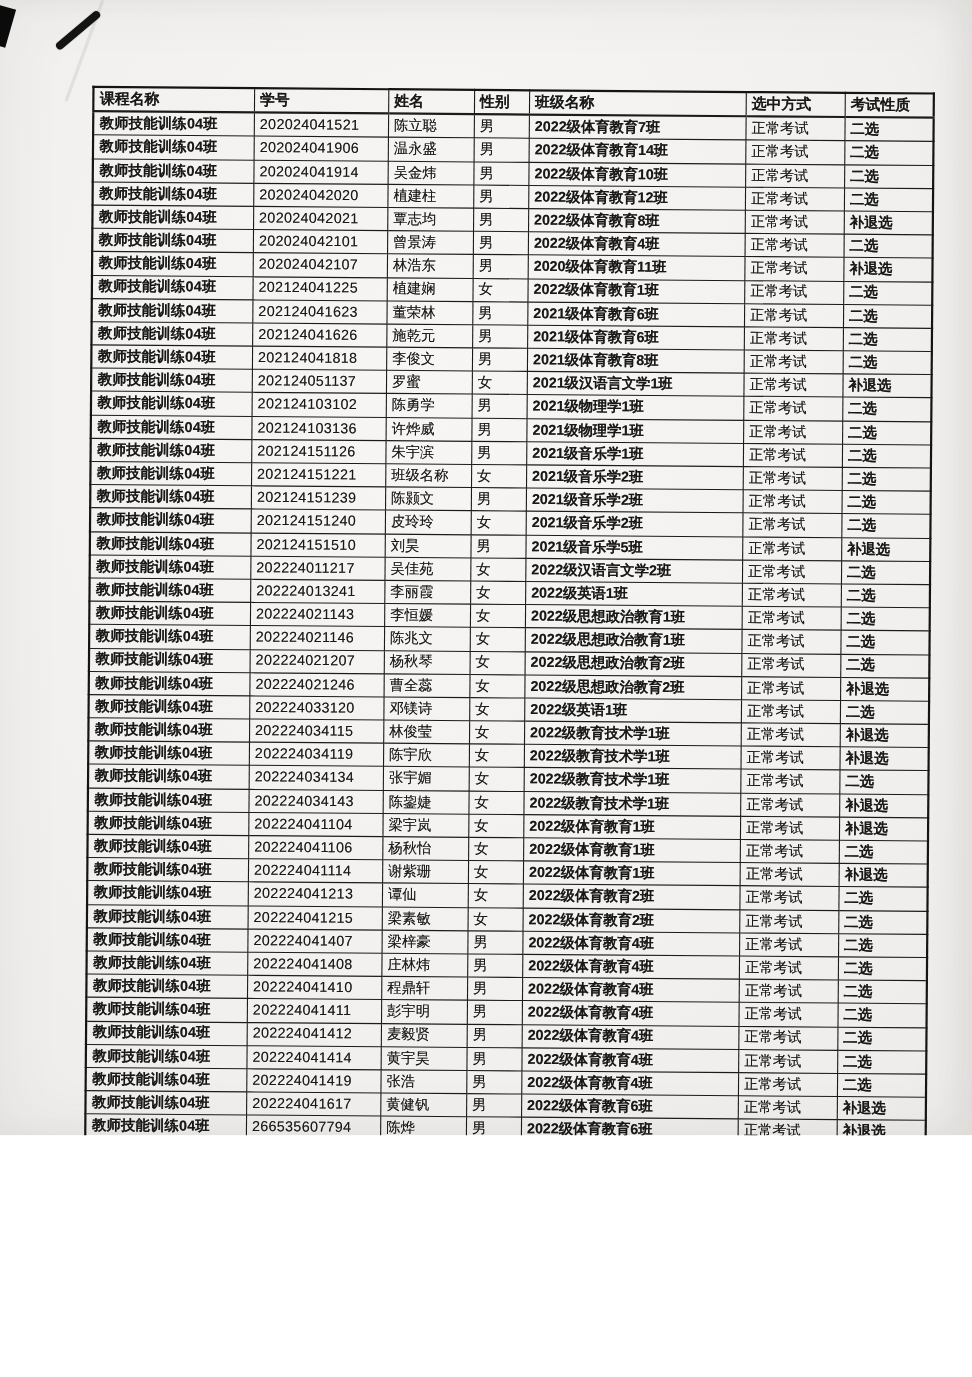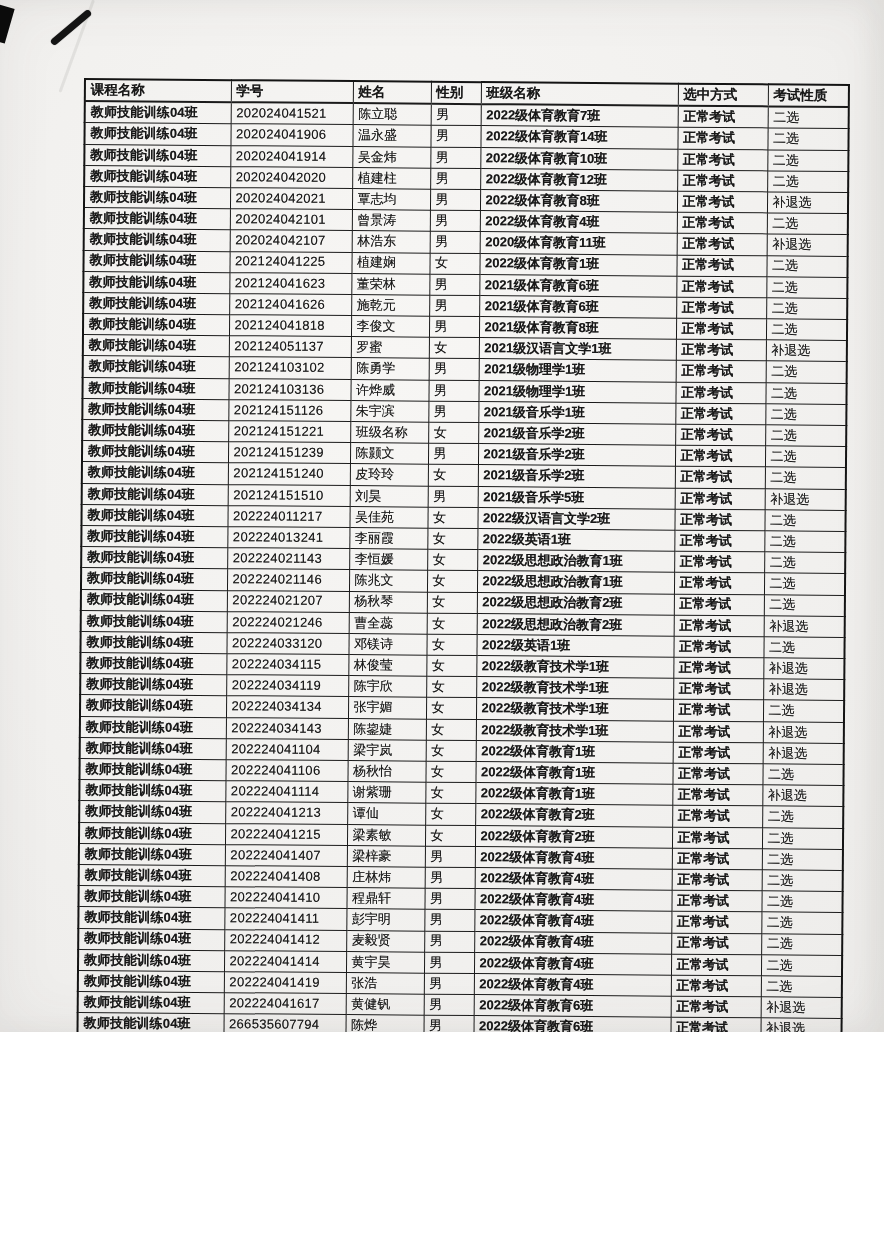--- a/index.html
+++ b/index.html
@@ -68,22 +68,22 @@
   table.roster th {
     font-weight:700;
     font-size:13.5px;
     border-bottom-width:2px;
   }
   td.c-course { font-size:14px; font-weight:600; letter-spacing:0.2px; }
   td.c-id     { font-size:15px; font-weight:500; letter-spacing:0.3px; }
   td.c-name   { font-size:13.5px; font-weight:400; }
   td.c-gender { font-size:13.5px; font-weight:500; }
   td.c-class  { font-size:13.5px; font-weight:600; }
-  td.c-exam   { font-size:13.5px; font-weight:700; }
-  td.c-method { font-size:13.5px; font-weight:400; }
+  td.c-exam   { font-size:13.5px; font-weight:400; }
+  td.c-method { font-size:13.5px; font-weight:700; }
 </style>
 </head>
 <body>
 
 <div class="scan-page">
   <div class="corner-mark"></div>
   <div class="crease"></div>
   <div class="pen-mark"></div>
 
   <div class="table-wrap">

